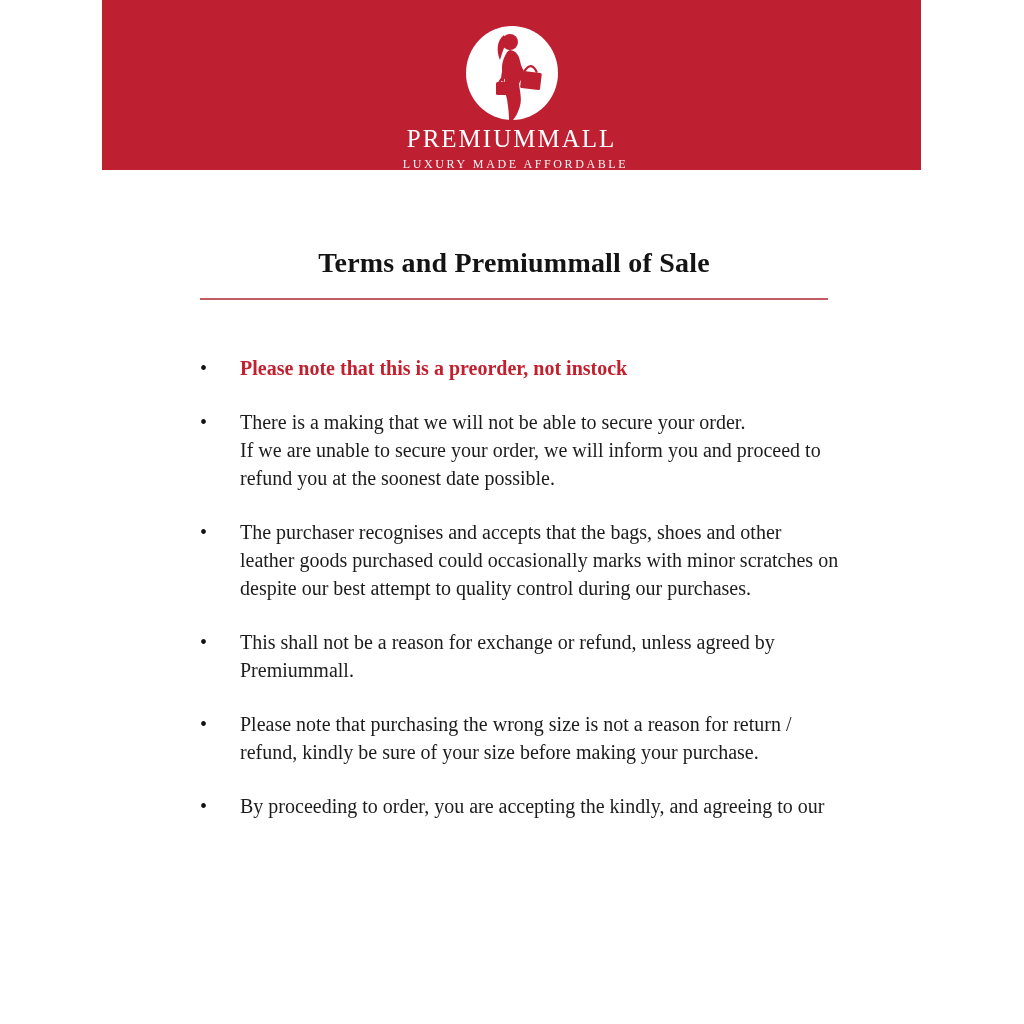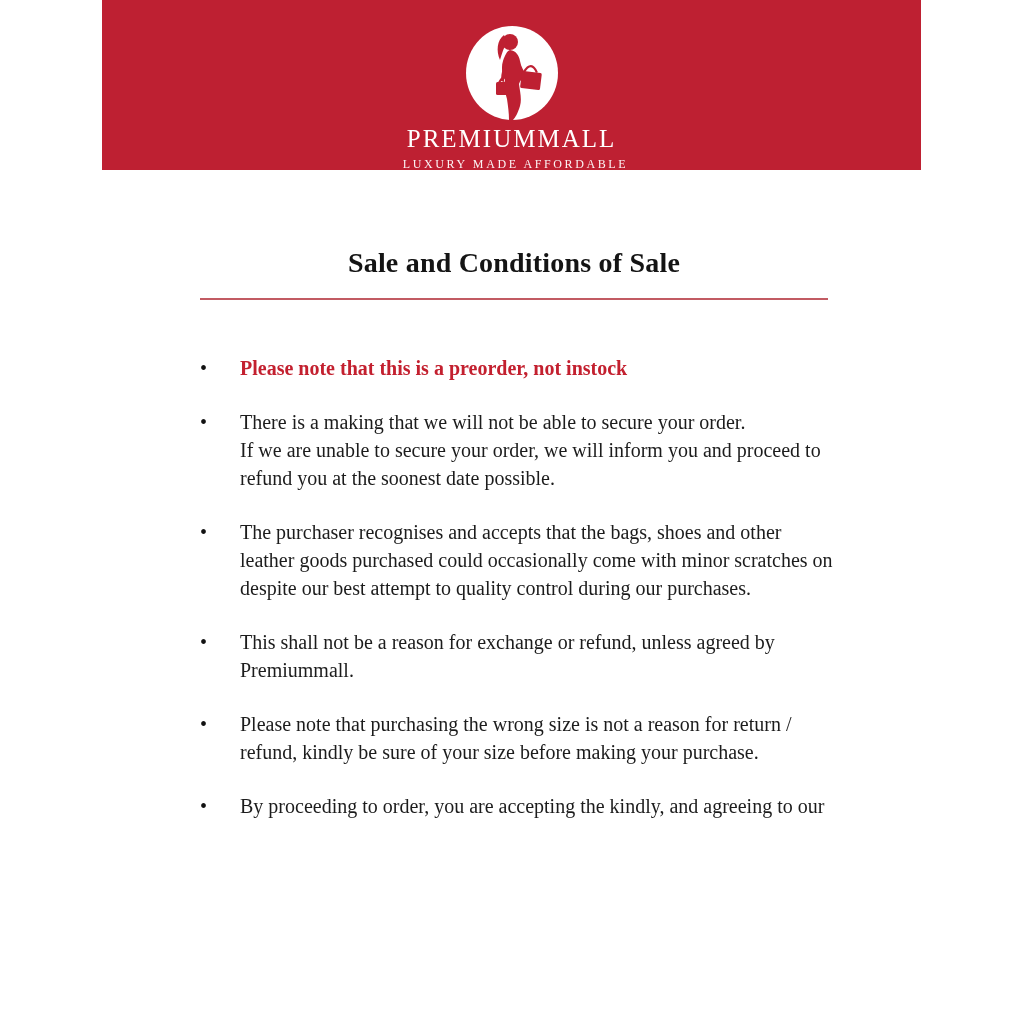--- a/index.html
+++ b/index.html
@@ -132,21 +132,21 @@
           <path d="M 57 47 Q 63 34 70 46" fill="none" stroke="#BE2032" stroke-width="2.2"></path>
           <rect x="55" y="46" width="20" height="17" rx="1.5"></rect>
         </g>
       </g>
     </svg>
     <div class="brand">PREMIUMMALL</div>
     <div class="tagline">LUXURY MADE AFFORDABLE</div>
   </header>
 
   <main class="doc">
-    <h1 class="doc-title">Sale and Conditions of Sale</h1>
+    <h1 class="doc-title">Terms and Premiummall of Sale</h1>
     <hr class="rule">
 
     <div class="bullets">
 
       <div class="bullet">
         <span class="dot">•</span>
         <div class="btext">
           <div class="line emphasis">Please note that this is a preorder, not instock</div>
         </div>
       </div>
@@ -157,21 +157,21 @@
           <div class="line">There is a making that we will not be able to secure your order.</div>
           <div class="line">If we are unable to secure your order, we will inform you and proceed to</div>
           <div class="line">refund you at the soonest date possible.</div>
         </div>
       </div>
 
       <div class="bullet">
         <span class="dot">•</span>
         <div class="btext">
           <div class="line">The purchaser recognises and accepts that the bags, shoes and other</div>
-          <div class="line">leather goods purchased could occasionally come with minor scratches on</div>
+          <div class="line">leather goods purchased could occasionally marks with minor scratches on</div>
           <div class="line">despite our best attempt to quality control during our purchases.</div>
         </div>
       </div>
 
       <div class="bullet">
         <span class="dot">•</span>
         <div class="btext">
           <div class="line">This shall not be a reason for exchange or refund, unless agreed by</div>
           <div class="line">Premiummall.</div>
         </div>

